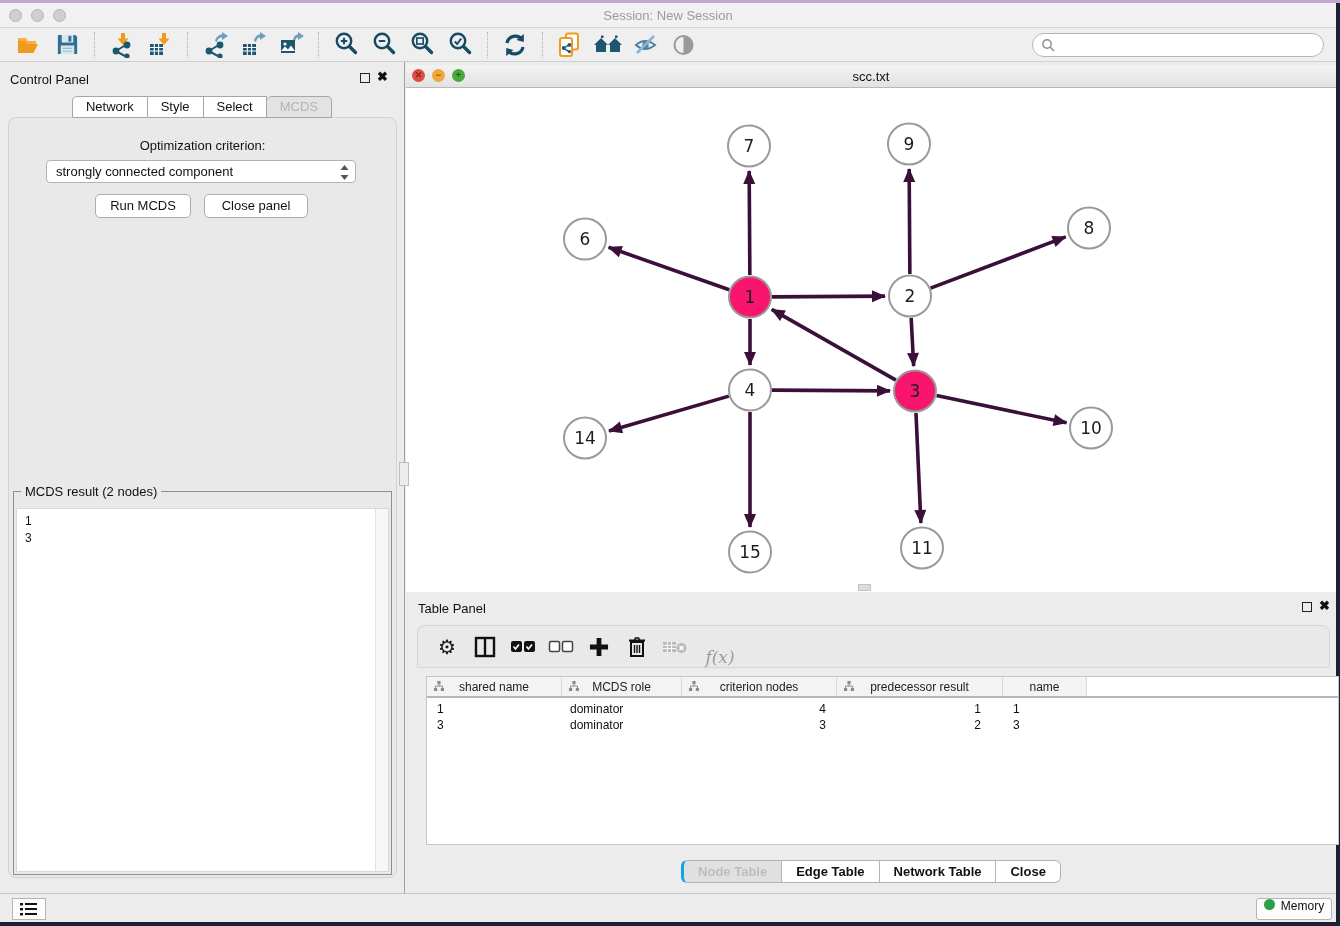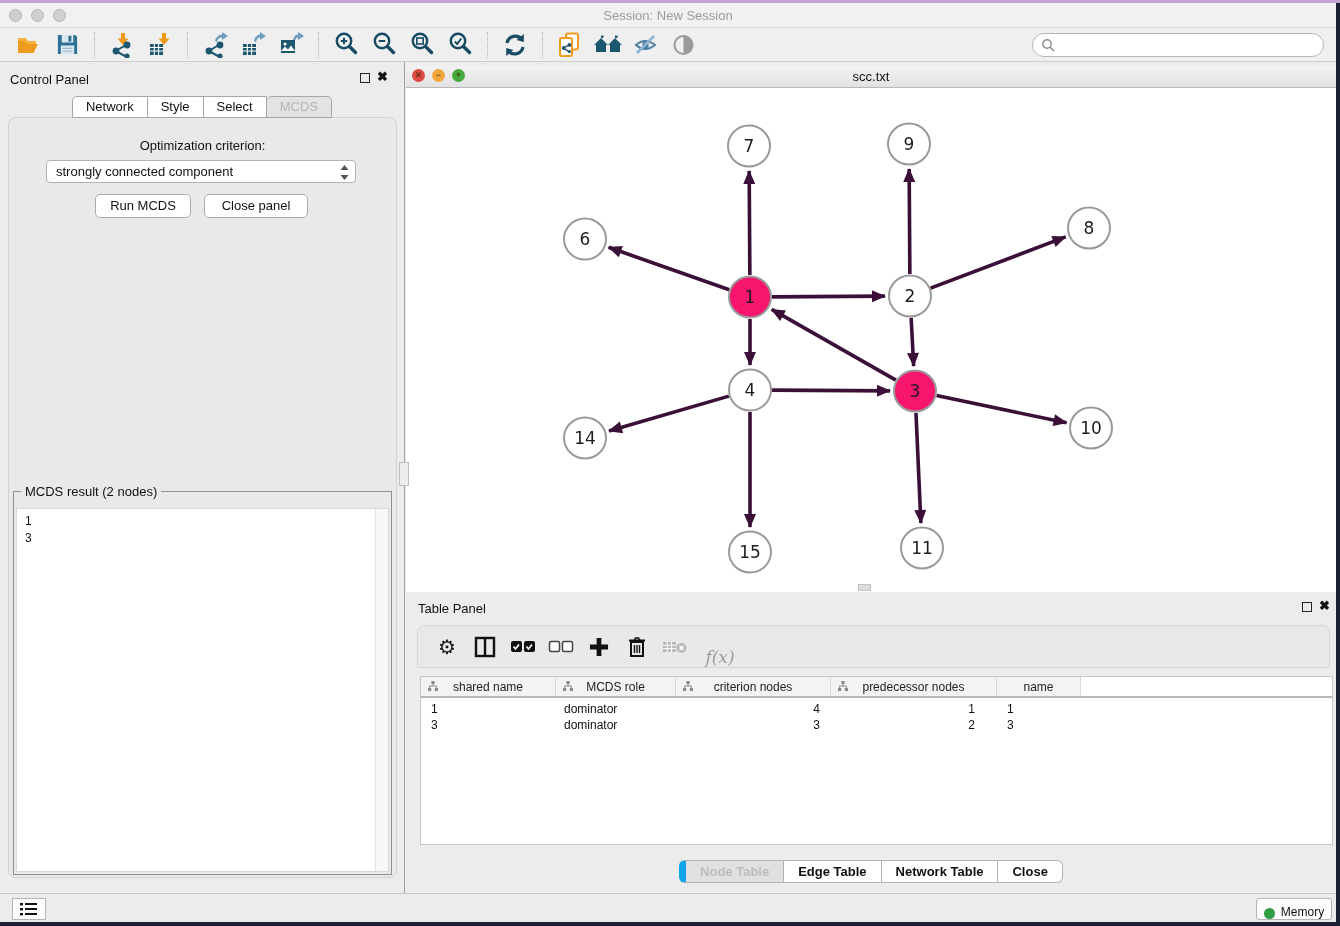--- a/index.html
+++ b/index.html
@@ -56,38 +56,38 @@
   
   #v-split-handle { position:absolute; left:399px; top:462px; width:10px; height:24px; background:#ececec; border:1px solid #bdbdbd; z-index:5; }
   #h-split-handle { position:absolute; left:858px; top:584px; width:13px; height:7px; background:#dcdcdc; border:1px solid #c2c2c2; z-index:5; }
 
   
   #table-panel { position:absolute; left:406px; top:592px; width:930px; height:301px; background:#ececec; }
   #tp-title { position:absolute; left:12px; top:9px; font-size:13px; color:#111; }
   #tp-toolbar { position:absolute; left:11px; top:33px; width:913px; height:43px; background:#e9e9e9; border:1px solid #d5d5d5; border-radius:8px 8px 0 0; display:flex; align-items:center; padding-left:14px; }
   .tp-ic { width:30px; height:28px; display:flex; align-items:center; justify-content:center; margin-right:8px; }
   #fx-label { font-size:17px; color:#9a9a9a; font-family:"DejaVu Serif",serif; font-style:italic;margin-top:20px; }
-  #table-box { position:absolute; left:14px; top:84px; width:913px; height:169px; background:#fff; border:1px solid #c6c6c6; }
+  #table-box { position:absolute; left:20px; top:84px; width:913px; height:169px; background:#fff; border:1px solid #c6c6c6; }
   #thead { position:absolute; left:0; top:0; width:660px; height:19px; background:#f3f3f3; border-right:1px solid #cfcfcf; }
   #thead-underline { position:absolute; left:0; top:19px; width:100%; height:2px; background:#b6b6b6; }
   .hcell { position:absolute; top:0; height:19px; font-size:12px; color:#222; display:flex; align-items:center; justify-content:center; border-right:1px solid #d9d9d9; }
   .hcell .tree { position:absolute; left:7px; top:4px; }
   .trow { position:absolute; left:0; height:16px; width:100%; }
   .tcell { position:absolute; top:0; height:16px; font-size:12px; color:#111; line-height:16px; white-space:nowrap; }
 
   #tp-tabs { position:absolute; left:0; top:268px; width:100%; display:flex; justify-content:center; }
   .btab { height:23px; padding:0 14px; font-size:13px; font-weight:bold; line-height:21px; background:#fff; border:1px solid #b3b3b3; border-left:none; color:#111; }
-  .btab:first-child { border-left:7px solid #0ea5e9; border-radius:6px 0 0 6px; }
+  .btab:first-child { border-left:3px solid #0ea5e9; border-radius:6px 0 0 6px; }
   .btab:last-child { border-radius:0 6px 6px 0; }
   .btab.sel { background:#e0e0e0; color:#bdbdbd; }
 
   
   #status-bar { position:absolute; left:0; top:893px; width:1336px; height:29px; background:#ececec; border-top:1px solid #c6c6c6; }
   #list-btn { position:absolute; left:12px; top:4px; width:34px; height:22px; background:#fdfdfd; border:1px solid #b5b5b5; display:flex; align-items:center; justify-content:center; }
-  #memory-btn { position:absolute; left:1256px; top:4px; width:76px; height:22px; background:#fdfdfd; border:1px solid #b5b5b5; border-radius:3px; display:flex; align-items:flex-end; justify-content:center; gap:6px; font-size:12px; color:#111; }
+  #memory-btn { position:absolute; left:1256px; top:4px; width:76px; height:22px; background:#fdfdfd; border:1px solid #b5b5b5; border-radius:3px; display:flex; align-items:flex-start; justify-content:center; gap:6px; font-size:12px; color:#111; }
   #memory-dot { width:11px; height:11px; border-radius:50%; background:#2f9e44; }
 
   svg { display:block; }
 </style>
 </head>
 <body>
 
 <div id="app">
   <div id="strip-top"></div>
   <div id="main-window"></div>
@@ -428,21 +428,21 @@
           </div>
           <div class="hcell" style="left: 410px; width: 166px;">
             <svg class="tree" width="10" height="11" viewBox="0 0 10 11">
               <g fill="#8a8a8a">
                 <rect x="3.4" y="0" width="3.2" height="3"></rect>
                 <rect x="0" y="7" width="3.2" height="3"></rect>
                 <rect x="6.8" y="7" width="3.2" height="3"></rect>
               </g>
               <path d="M5 3 V5 M1.6 7 V5 H8.4 V7" fill="none" stroke="#8a8a8a" stroke-width="1"></path>
             </svg>
-            <span>predecessor nodes</span>
+            <span>predecessor result</span>
           </div>
           <div class="hcell" style="left: 576px; width: 84px;">
             <span>name</span>
           </div>
         </div>
       <div id="thead-underline"></div>
       <div id="tbody">
           <div class="trow" style="top: 24px;">
             <div class="tcell" style="left: 0px; width: 135px; text-align: left; padding-left: 10px;">1</div>
             <div class="tcell" style="left: 135px; width: 120px; text-align: left; padding-left: 8px;">dominator</div>

